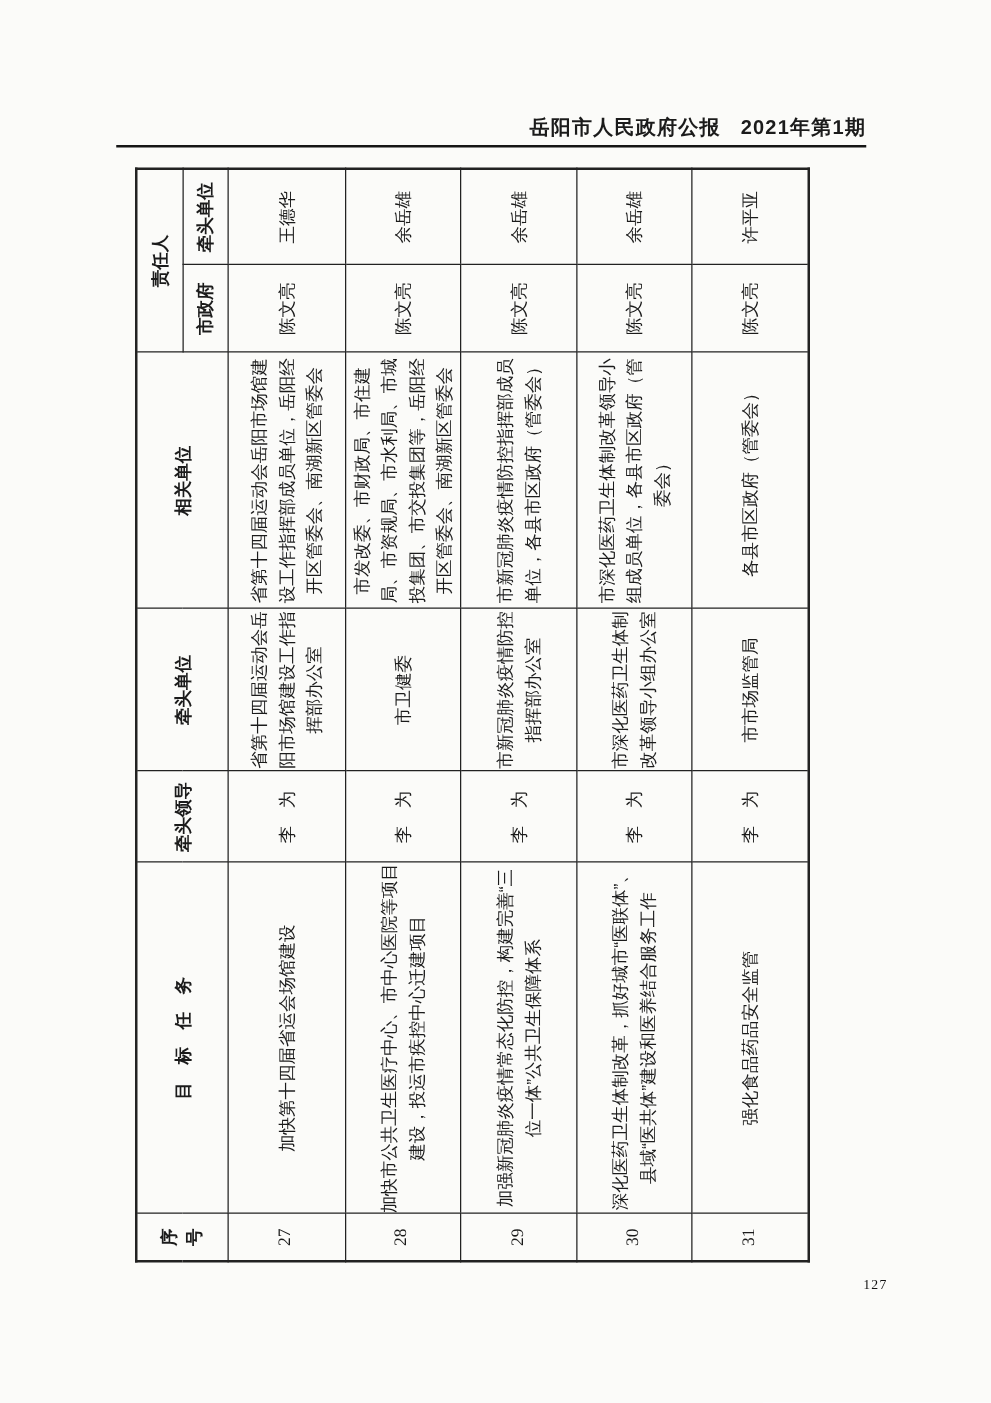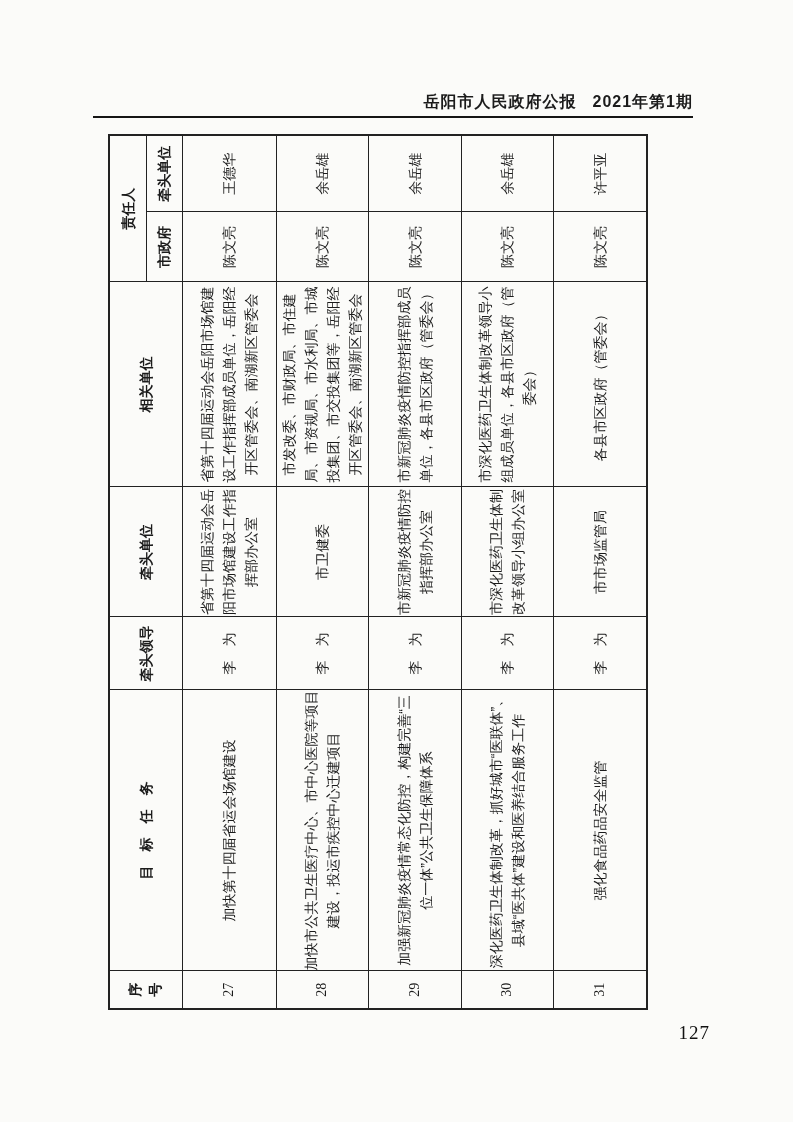--- a/index.html
+++ b/index.html
@@ -45,21 +45,21 @@
   .stack {
     display:inline-block; width:1.05em;
     word-break:break-all; line-height:1.45; text-align:center;
   }
   td.seq { font-family:"Liberation Serif", serif; font-size:15px; }
   td.task { text-align:left; padding:0 4px; font-size:14px; line-height:25px; }
   td.lunit { padding:0 20px; font-size:13.5px; line-height:22px; }
   td.rel  { text-align:left; padding:0 2px 0 5px; font-size:13px; line-height:22px; }
   .page-number {
     position:absolute; right:99px; top:1022px;
-    font-family:"Liberation Serif", serif; font-size:19px;
+    font-family:"Liberation Serif", serif; font-size:11px;
     letter-spacing:1px; color:#111;
   }
 </style>
 </head>
 <body>
 
 <div class="page">
 
   <div class="page-header">
     <span>岳阳市人民政府公报</span><span class="issue">2021年第1期</span>

